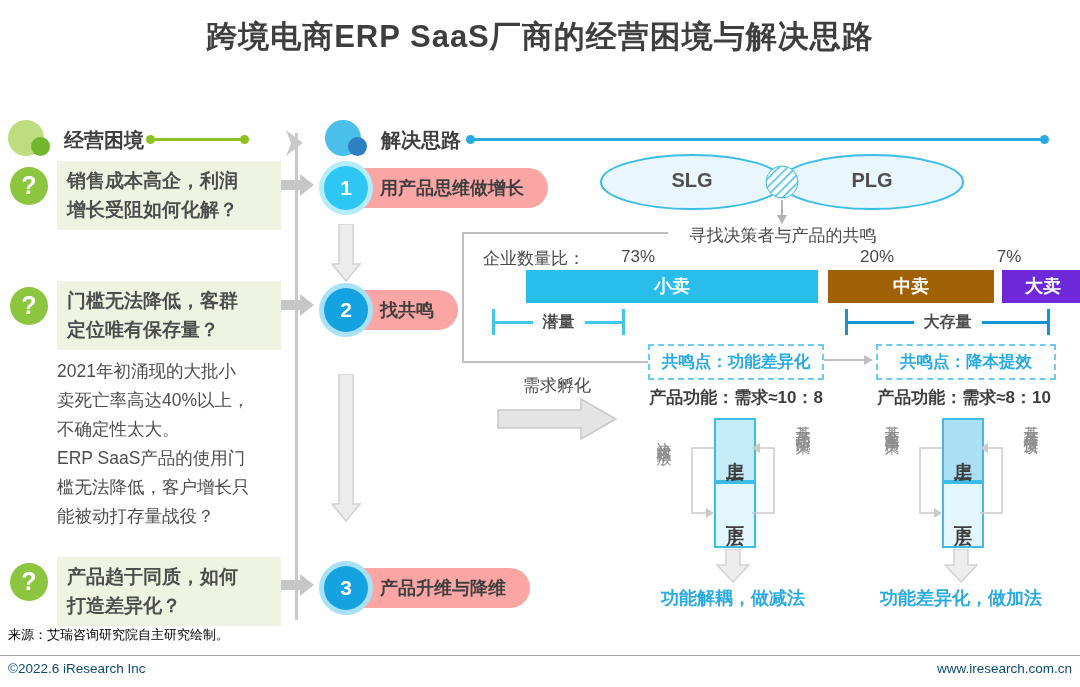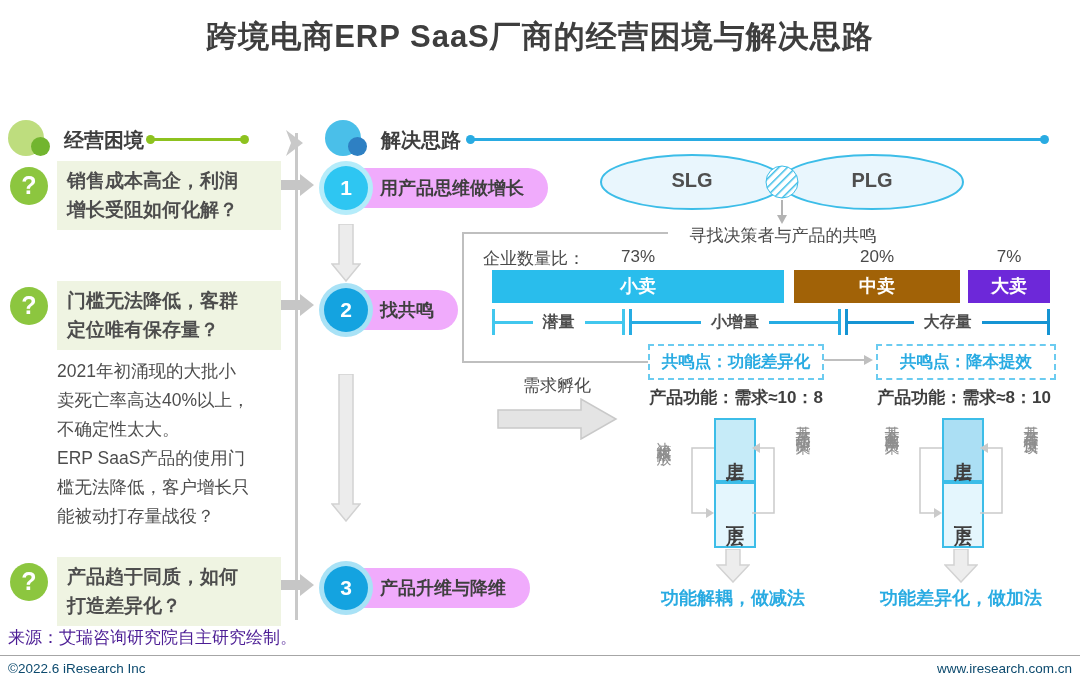--- a/index.html
+++ b/index.html
@@ -14,40 +14,40 @@
   .hdr-title{font-size:20px;font-weight:bold;color:#3f3f3f;}
   .hline{height:3px;border-radius:2px;}
   .dot{width:9px;height:9px;border-radius:50%;}
 
   
   .qc{width:38px;height:38px;border-radius:50%;background:#8cc63f;color:#fff;
       font-size:25px;font-weight:bold;text-align:center;line-height:37px;}
   .qb{background:#eff4e2;color:#4d4d4d;font-size:19px;font-weight:bold;line-height:1.55;
       white-space:pre-line;padding:5px 6px 5px 10px;width:208px;}
   .note{color:#4d4d4d;font-size:17.5px;line-height:1.66;white-space:pre-line;width:240px;}
-  .source{font-size:17px;color:#4c1d95;}
+  .source{font-size:13px;color:#000000;}
   .spine{width:3px;background:#c9c9c9;}
 
   
   .step{display:flex;align-items:center;}
   .step-num{width:44px;height:44px;border-radius:50%;color:#fff;font-size:21px;font-weight:bold;
             display:flex;align-items:center;justify-content:center;z-index:2;position:relative;}
   .ring1{background:#2ec6f2;box-shadow:0 0 0 5px #b5ecfa;}
   .ring2{background:#14a3e0;box-shadow:0 0 0 5px #a9e2f6;}
-  .step-pill{background:#f0abfc;border-radius:20px;height:40px;display:flex;align-items:center;
+  .step-pill{background:#fca5a5;border-radius:20px;height:40px;display:flex;align-items:center;
              padding:0 24px 0 38px;margin-left:-26px;font-size:18px;font-weight:bold;color:#3f3f3f;white-space:nowrap;}
 
   
   .venn-label{font-size:20px;font-weight:bold;color:#4f4f4f;text-align:center;width:110px;}
   .venn-caption{font-size:17px;color:#4a4a4a;text-align:center;width:230px;white-space:nowrap;}
 
   
   .chart-label{font-size:17px;color:#4a4a4a;white-space:nowrap;}
   .pct{font-size:17px;color:#4a4a4a;text-align:center;}
-  .bar{height:33px;color:#fff;font-size:18px;font-weight:bold;text-align:center;line-height:33px;}
+  .bar{height:33px;color:#fff;font-size:18px;font-weight:bold;text-align:center;line-height:33px;margin-left:34px;}
   .seg{display:flex;align-items:center;height:26px;}
   .seg .tick{width:3px;height:26px;}
   .seg .ln{flex:1;height:3px;}
   .seg .lbl{padding:0 10px;font-size:16px;font-weight:bold;color:#4d4d4d;white-space:nowrap;}
 
   .dash-box{border:2px dashed #6bcbf0;background:#fff;color:#29abe2;font-size:16.5px;font-weight:bold;
             text-align:center;white-space:nowrap;display:flex;align-items:center;justify-content:center;}
   .ratio{font-size:17px;font-weight:bold;color:#3f3f3f;text-align:center;white-space:nowrap;}
   .incub{font-size:17px;color:#4a4a4a;text-align:center;white-space:nowrap;}
 
@@ -167,27 +167,20 @@
   <div class="abs bar" style="left:794px;top:270px;width:166px;background:#a16207;">中卖</div>
   <div class="abs bar" style="left:968px;top:270px;width:82px;background:#6d28d9;">大卖</div>
 
   <div class="abs seg" style="left:492px;top:309px;width:133px;">
     <div class="tick" style="background:#41c7ee;"></div>
       <div class="ln" style="background:#41c7ee;"></div>
     <div class="lbl">潜量</div>
     <div class="ln" style="background:#41c7ee;"></div>
       <div class="tick" style="background:#41c7ee;"></div>
   </div>
-  <div class="abs seg" style="left:629px;top:309px;width:212px;">
-    <div class="tick" style="background:#26ace3;"></div>
-      <div class="ln" style="background:#26ace3;"></div>
-    <div class="lbl">小增量</div>
-    <div class="ln" style="background:#26ace3;"></div>
-      <div class="tick" style="background:#26ace3;"></div>
-  </div>
   <div class="abs seg" style="left:845px;top:309px;width:205px;">
     <div class="tick" style="background:#1594d3;"></div>
       <div class="ln" style="background:#1594d3;"></div>
     <div class="lbl">大存量</div>
     <div class="ln" style="background:#1594d3;"></div>
       <div class="tick" style="background:#1594d3;"></div>
   </div>
 
   <div class="abs dash-box" style="left:648px;top:344px;width:172px;height:32px;">共鸣点：功能差异化</div>
   <svg class="abs" style="left:824px;top:352px;" width="52" height="16">

